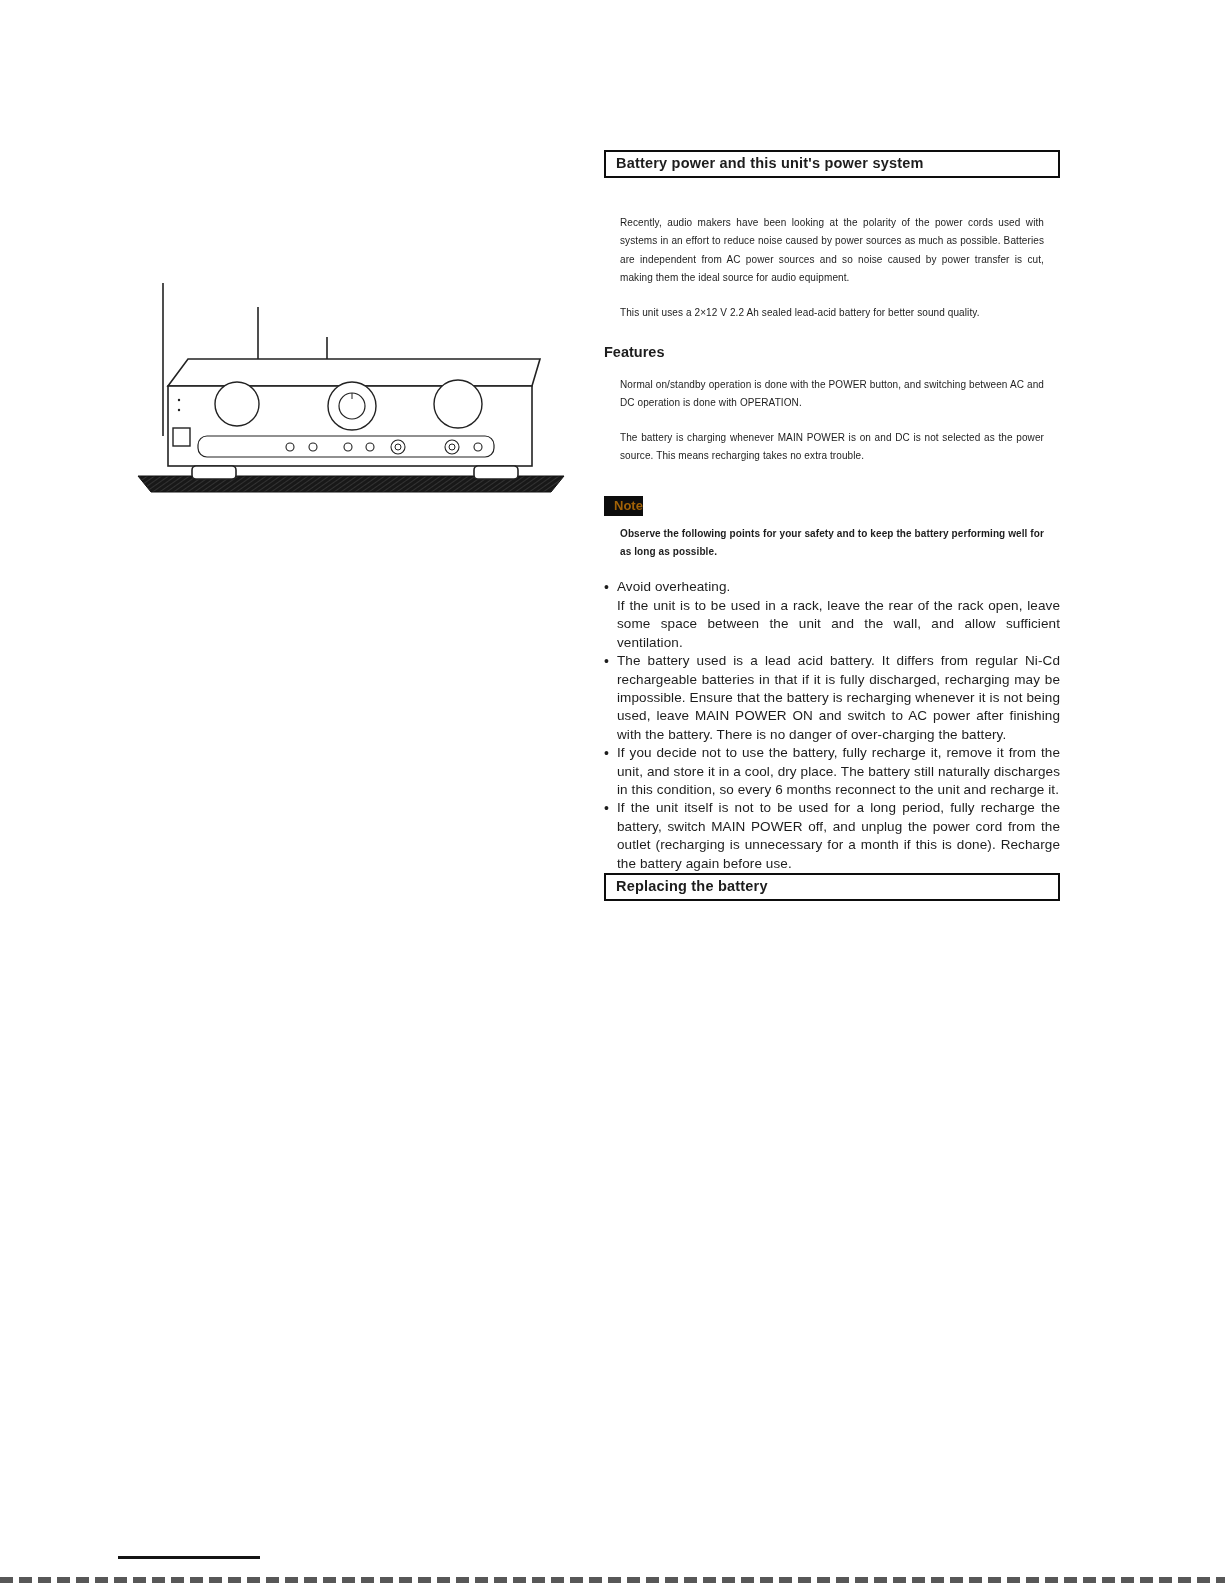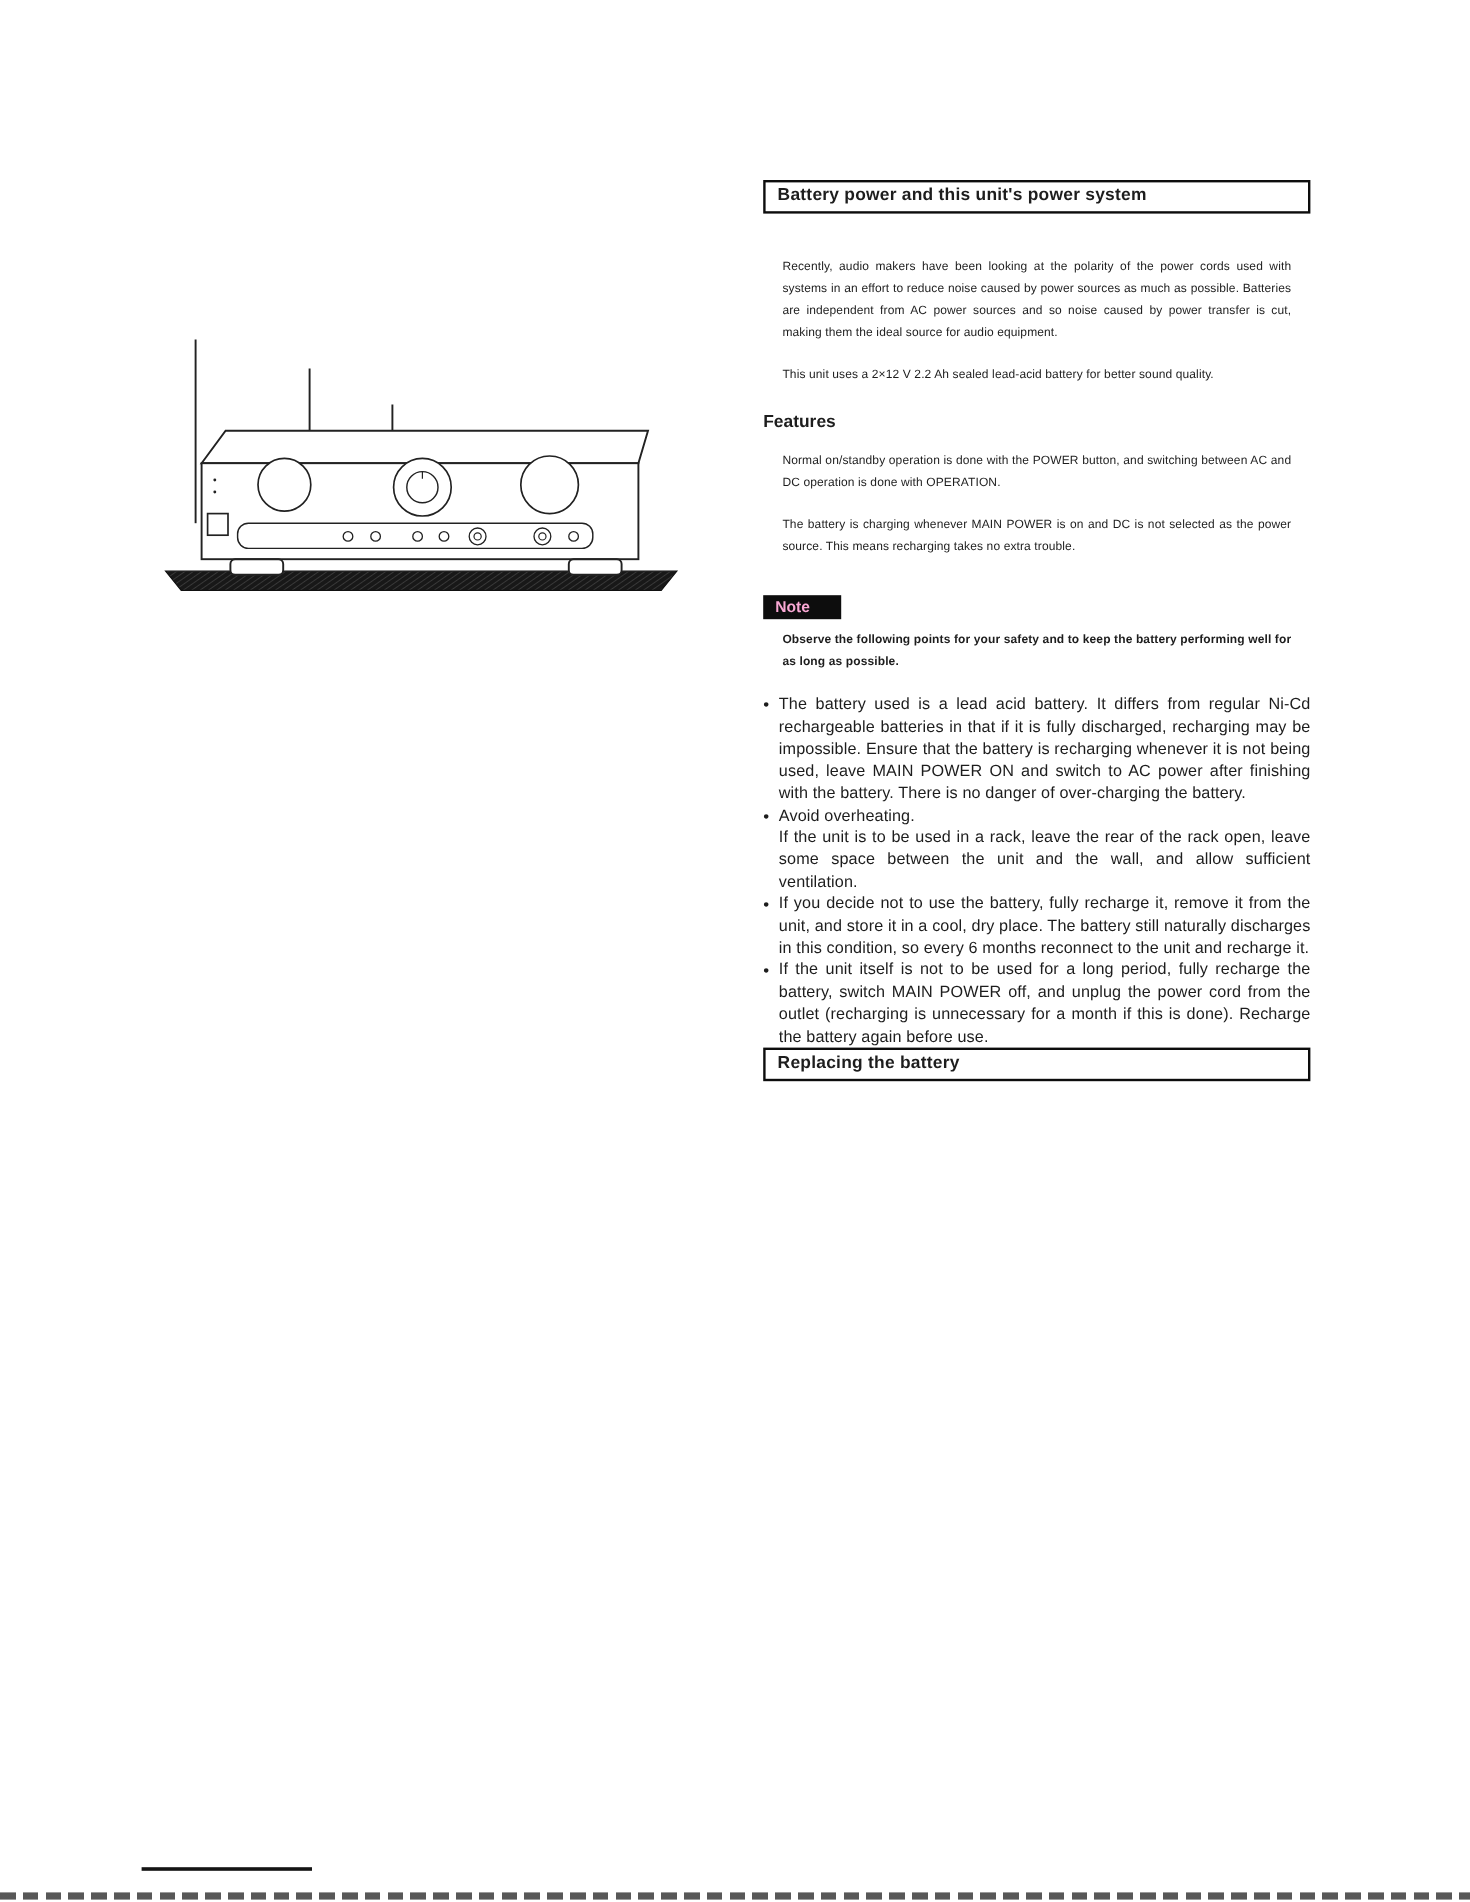--- a/index.html
+++ b/index.html
@@ -13,21 +13,21 @@
     height: 1585px;
     background: #ffffff;
     font-family: "Liberation Sans", sans-serif;
     color: #1d1d1d;
     overflow: hidden;
   }
 
   
   .col {
     position: absolute;
-    left: 636px;
+    left: 604px;
     top: 150px;
     width: 456px;
   }
   .col p {
     margin: 16px;
     font-size: 10px;
     line-height: 18.4px;
     text-align: justify;
     letter-spacing: 0.1px;
   }
@@ -44,24 +44,24 @@
   .subhead {
     margin-top: 22px;
     margin-bottom: 3px;
     font-size: 14.5px;
     font-weight: 700;
   }
   .note-badge {
     display: inline-block;
     margin-top: 14px;
     background: #0d0d0d;
-    color: #f9a8d4;
+    color: #a16207;
     font-size: 13px;
     font-weight: 700;
-    padding: 2px 26px 3px 10px;
+    padding: 2px 0 3px 10px;
   }
   .note-intro { margin-top: 9px !important; font-weight: bold; }
   .bullets {
     margin-top: 17px;
   }
   .bullet-item {
     position: relative;
     padding-left: 13px;
     font-size: 13.5px;
     line-height: 18.4px;
@@ -172,27 +172,27 @@
     <p>Normal on/standby operation is done with the POWER button, and switching between AC and DC operation is done with OPERATION.</p>
     <p>The battery is charging whenever MAIN POWER is on and DC is not selected as the power source. This means recharging takes no extra trouble.</p>
 
     <div>
       <span class="note-badge">Note</span>
     </div>
     <p class="note-intro">Observe the following points for your safety and to keep the battery performing well for as long as possible.</p>
 
     <div class="bullets">
       <div class="bullet-item">
-        <span class="bullet-text">The battery used is a lead acid battery. It differs from regular Ni-Cd rechargeable batteries in that if it is fully discharged, recharging may be impossible. Ensure that the battery is recharging whenever it is not being used, leave MAIN POWER ON and switch to AC power after finishing with the battery. There is no danger of over-charging the battery.</span>
-      </div>
-      <div class="bullet-item">
         <span class="bullet-text">Avoid overheating.
 If the unit is to be used in a rack, leave the rear of the rack open, leave some space between the unit and the wall, and allow sufficient ventilation.</span>
       </div>
       <div class="bullet-item">
+        <span class="bullet-text">The battery used is a lead acid battery. It differs from regular Ni-Cd rechargeable batteries in that if it is fully discharged, recharging may be impossible. Ensure that the battery is recharging whenever it is not being used, leave MAIN POWER ON and switch to AC power after finishing with the battery. There is no danger of over-charging the battery.</span>
+      </div>
+      <div class="bullet-item">
         <span class="bullet-text">If you decide not to use the battery, fully recharge it, remove it from the unit, and store it in a cool, dry place. The battery still naturally discharges in this condition, so every 6 months reconnect to the unit and recharge it.</span>
       </div>
       <div class="bullet-item">
         <span class="bullet-text">If the unit itself is not to be used for a long period, fully recharge the battery, switch MAIN POWER off, and unplug the power cord from the outlet (recharging is unnecessary for a month if this is done). Recharge the battery again before use.</span>
       </div>
     </div>
 
     <div class="section-box box2">Replacing the battery</div>
     <div class="gap-after-box2"></div>
 

